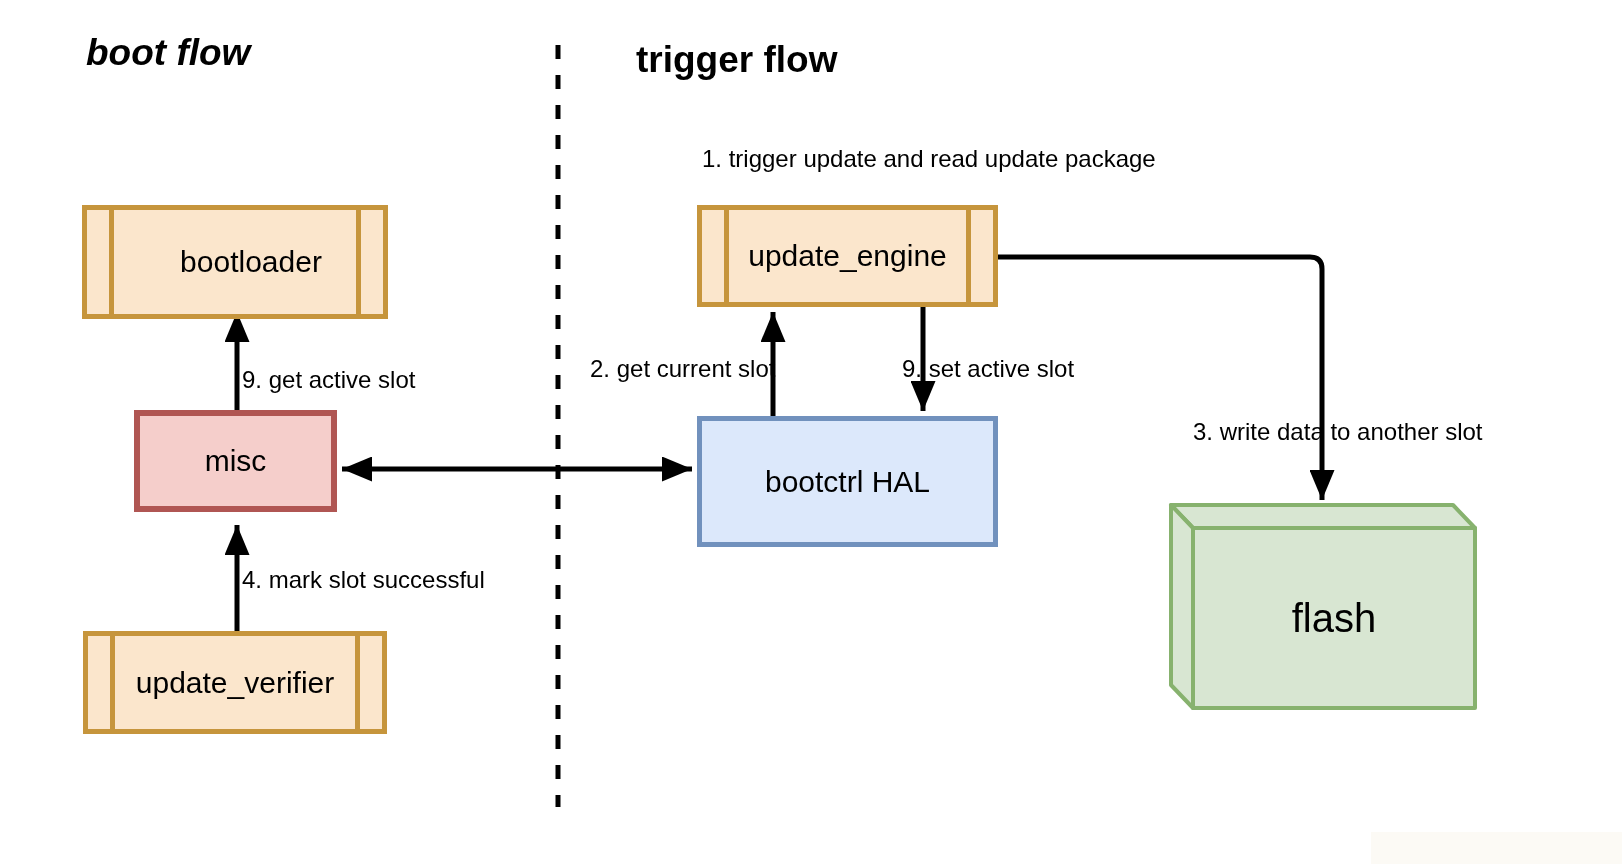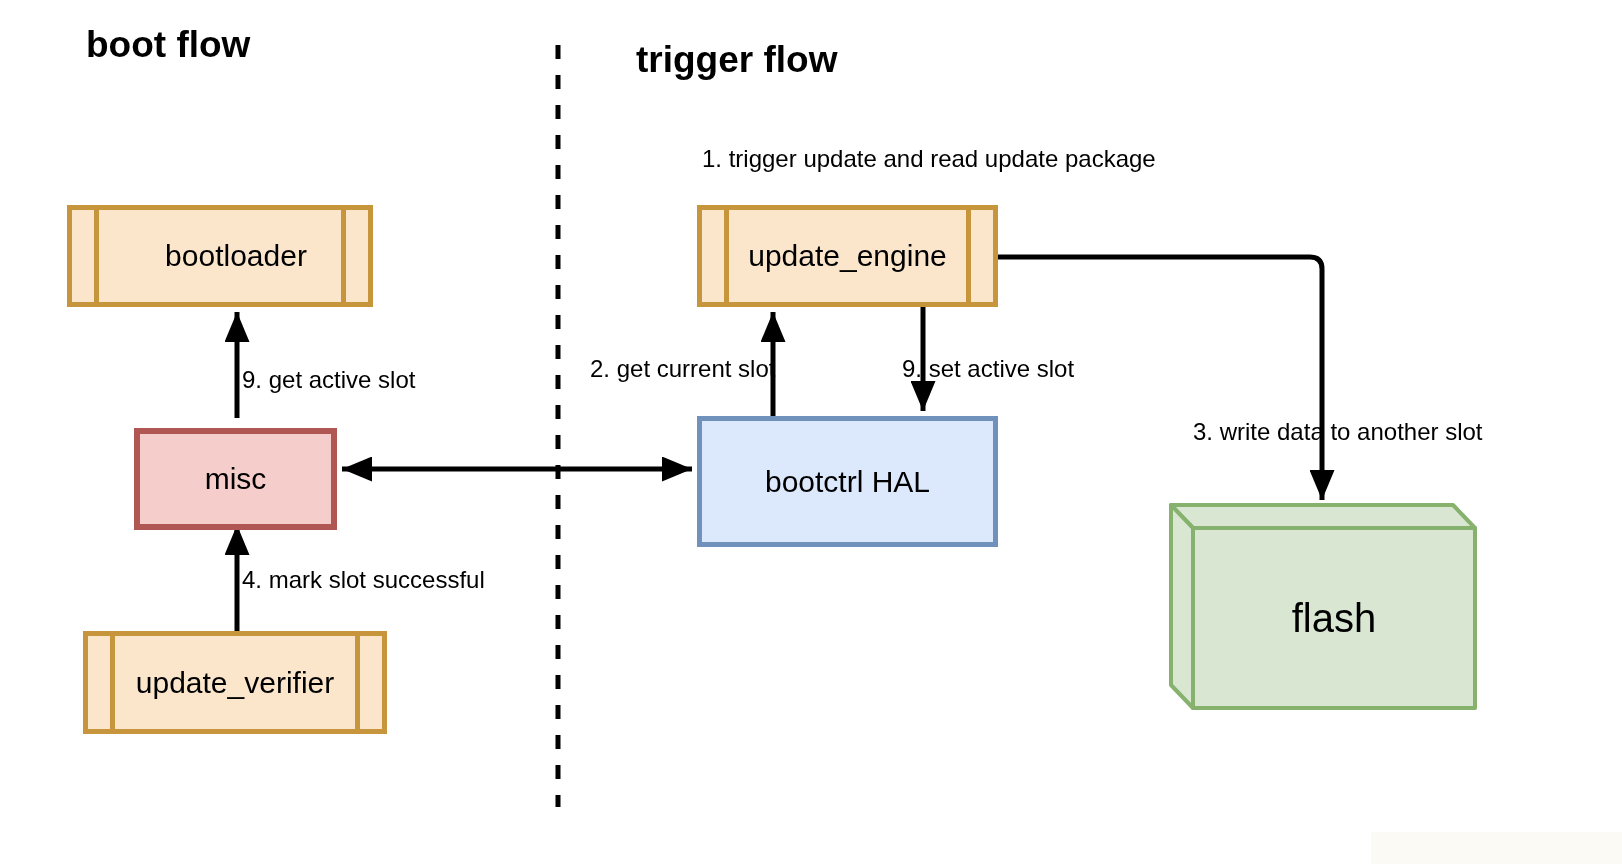--- a/index.html
+++ b/index.html
@@ -14,21 +14,21 @@
   }
   .layer-svg { position: absolute; left: 0; top: 0; z-index: 1; }
   .section-title {
     position: absolute;
     font-size: 37px;
     font-weight: 700;
     line-height: 44px;
     white-space: nowrap;
     z-index: 3;
   }
-  .title-boot   { left: 86px;  top: 23px; }
+  .title-boot   { left: 86px;  top: 31px; font-style: italic; }
   .title-update { left: 636px; top: 38px; }
 
   .node {
     position: absolute;
     box-sizing: border-box;
     display: flex;
     align-items: center;
     justify-content: center;
     font-size: 30px;
     line-height: 34px;
@@ -41,26 +41,26 @@
   }
   .pbar {
     position: absolute;
     top: 0; bottom: 0;
     width: 5px;
     background: var(--process_stroke, #c6953c);
   }
   .pbar-left  { left: 22px; }
   .pbar-right { right: 22px; }
 
-  .node-bootloader      { left: 67px;  top: 205px; width: 306px; height: 102px; padding-left: 32px; }
+  .node-bootloader      { left: 82px;  top: 205px; width: 306px; height: 114px; padding-left: 32px; }
   .node-update-verifier { left: 83px;  top: 631px; width: 304px; height: 103px; }
   .node-update-engine   { left: 697px; top: 205px; width: 301px; height: 102px; }
 
   .node-misc {
-    left: 134px; top: 428px; width: 203px; height: 102px;
+    left: 134px; top: 410px; width: 203px; height: 102px;
     background: var(--misc_fill, #f5cecb);
     border: 6px solid var(--misc_stroke, #b05653);
   }
   .node-bootctrl {
     left: 697px; top: 416px; width: 301px; height: 131px;
     background: var(--hal_fill, #dce8fb);
     border: 5px solid var(--hal_stroke, #7191bd);
   }
   .flash-label {
     position: absolute;

